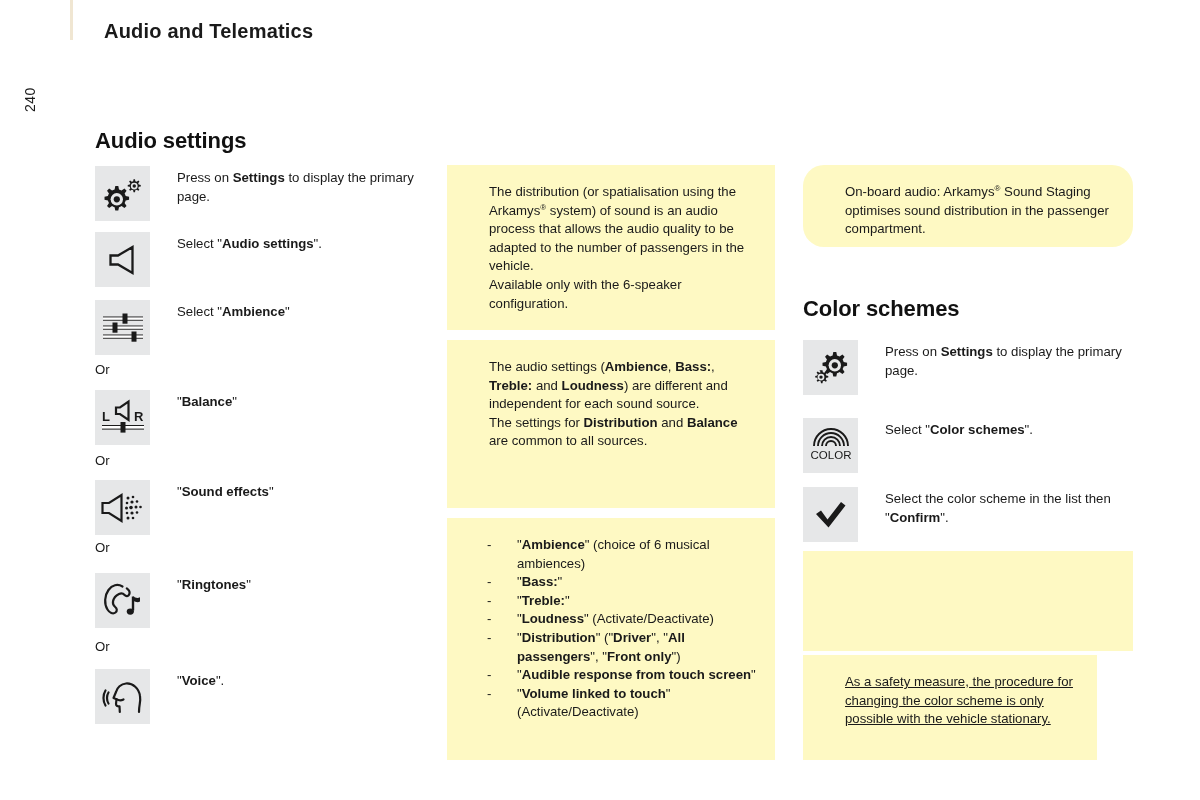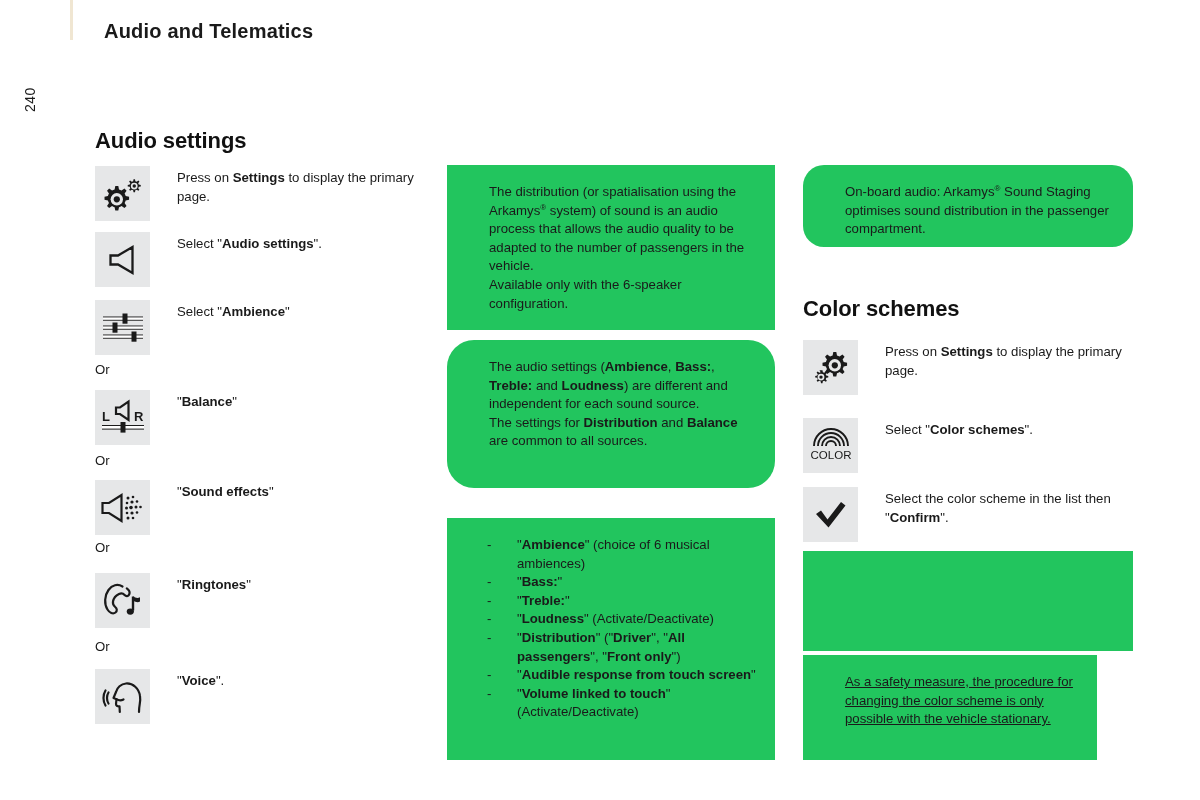--- a/index.html
+++ b/index.html
@@ -86,21 +86,21 @@
 
   .or-label {
     position: absolute;
     font-size: 13.2px;
     color: #1a1a1a;
   }
 
   
   .callout {
     position: absolute;
-    background: #22c55e;
+    background: #fef9c3;
     box-sizing: border-box;
     padding: 18px 16px 18px 16px;
     display: flex;
     align-items: flex-start;
   }
   .callout-mark {
     flex: 0 0 24px;
     width: 24px;
     display: flex;
     justify-content: center;
@@ -294,21 +294,21 @@
   <div class="step-text">"<b>Voice</b>".</div>
 </div>
 
 <div class="callout" style="left:447px; top:165px; width:328px; height:165px;">
   <div class="callout-mark">
     <span class="excl"><span class="bar"></span><span class="dot"></span></span>
   </div>
   <div class="callout-body">The distribution (or spatialisation using the Arkamys<sup>®</sup> system) of sound is an audio process that allows the audio quality to be adapted to the number of passengers in the vehicle.<br>Available only with the 6-speaker configuration.</div>
 </div>
 
-<div class="callout" style="left:447px; top:340px; width:328px; height:148px;border-radius:27px;">
+<div class="callout" style="left:447px; top:340px; width:328px; height:168px;">
   <div class="callout-mark">
     <span class="excl"><span class="bar"></span><span class="dot"></span></span>
   </div>
   <div class="callout-body">The audio settings (<b>Ambience</b>, <b>Bass:</b>, <b>Treble:</b> and <b>Loudness</b>) are different and independent for each sound source.<br>The settings for <b>Distribution</b> and <b>Balance</b> are common to all sources.</div>
 </div>
 
 <div class="callout" style="left:447px; top:518px; width:328px; height:242px;">
   <div class="callout-mark">
     <span class="excl"><span class="bar"></span><span class="dot"></span></span>
   </div>

